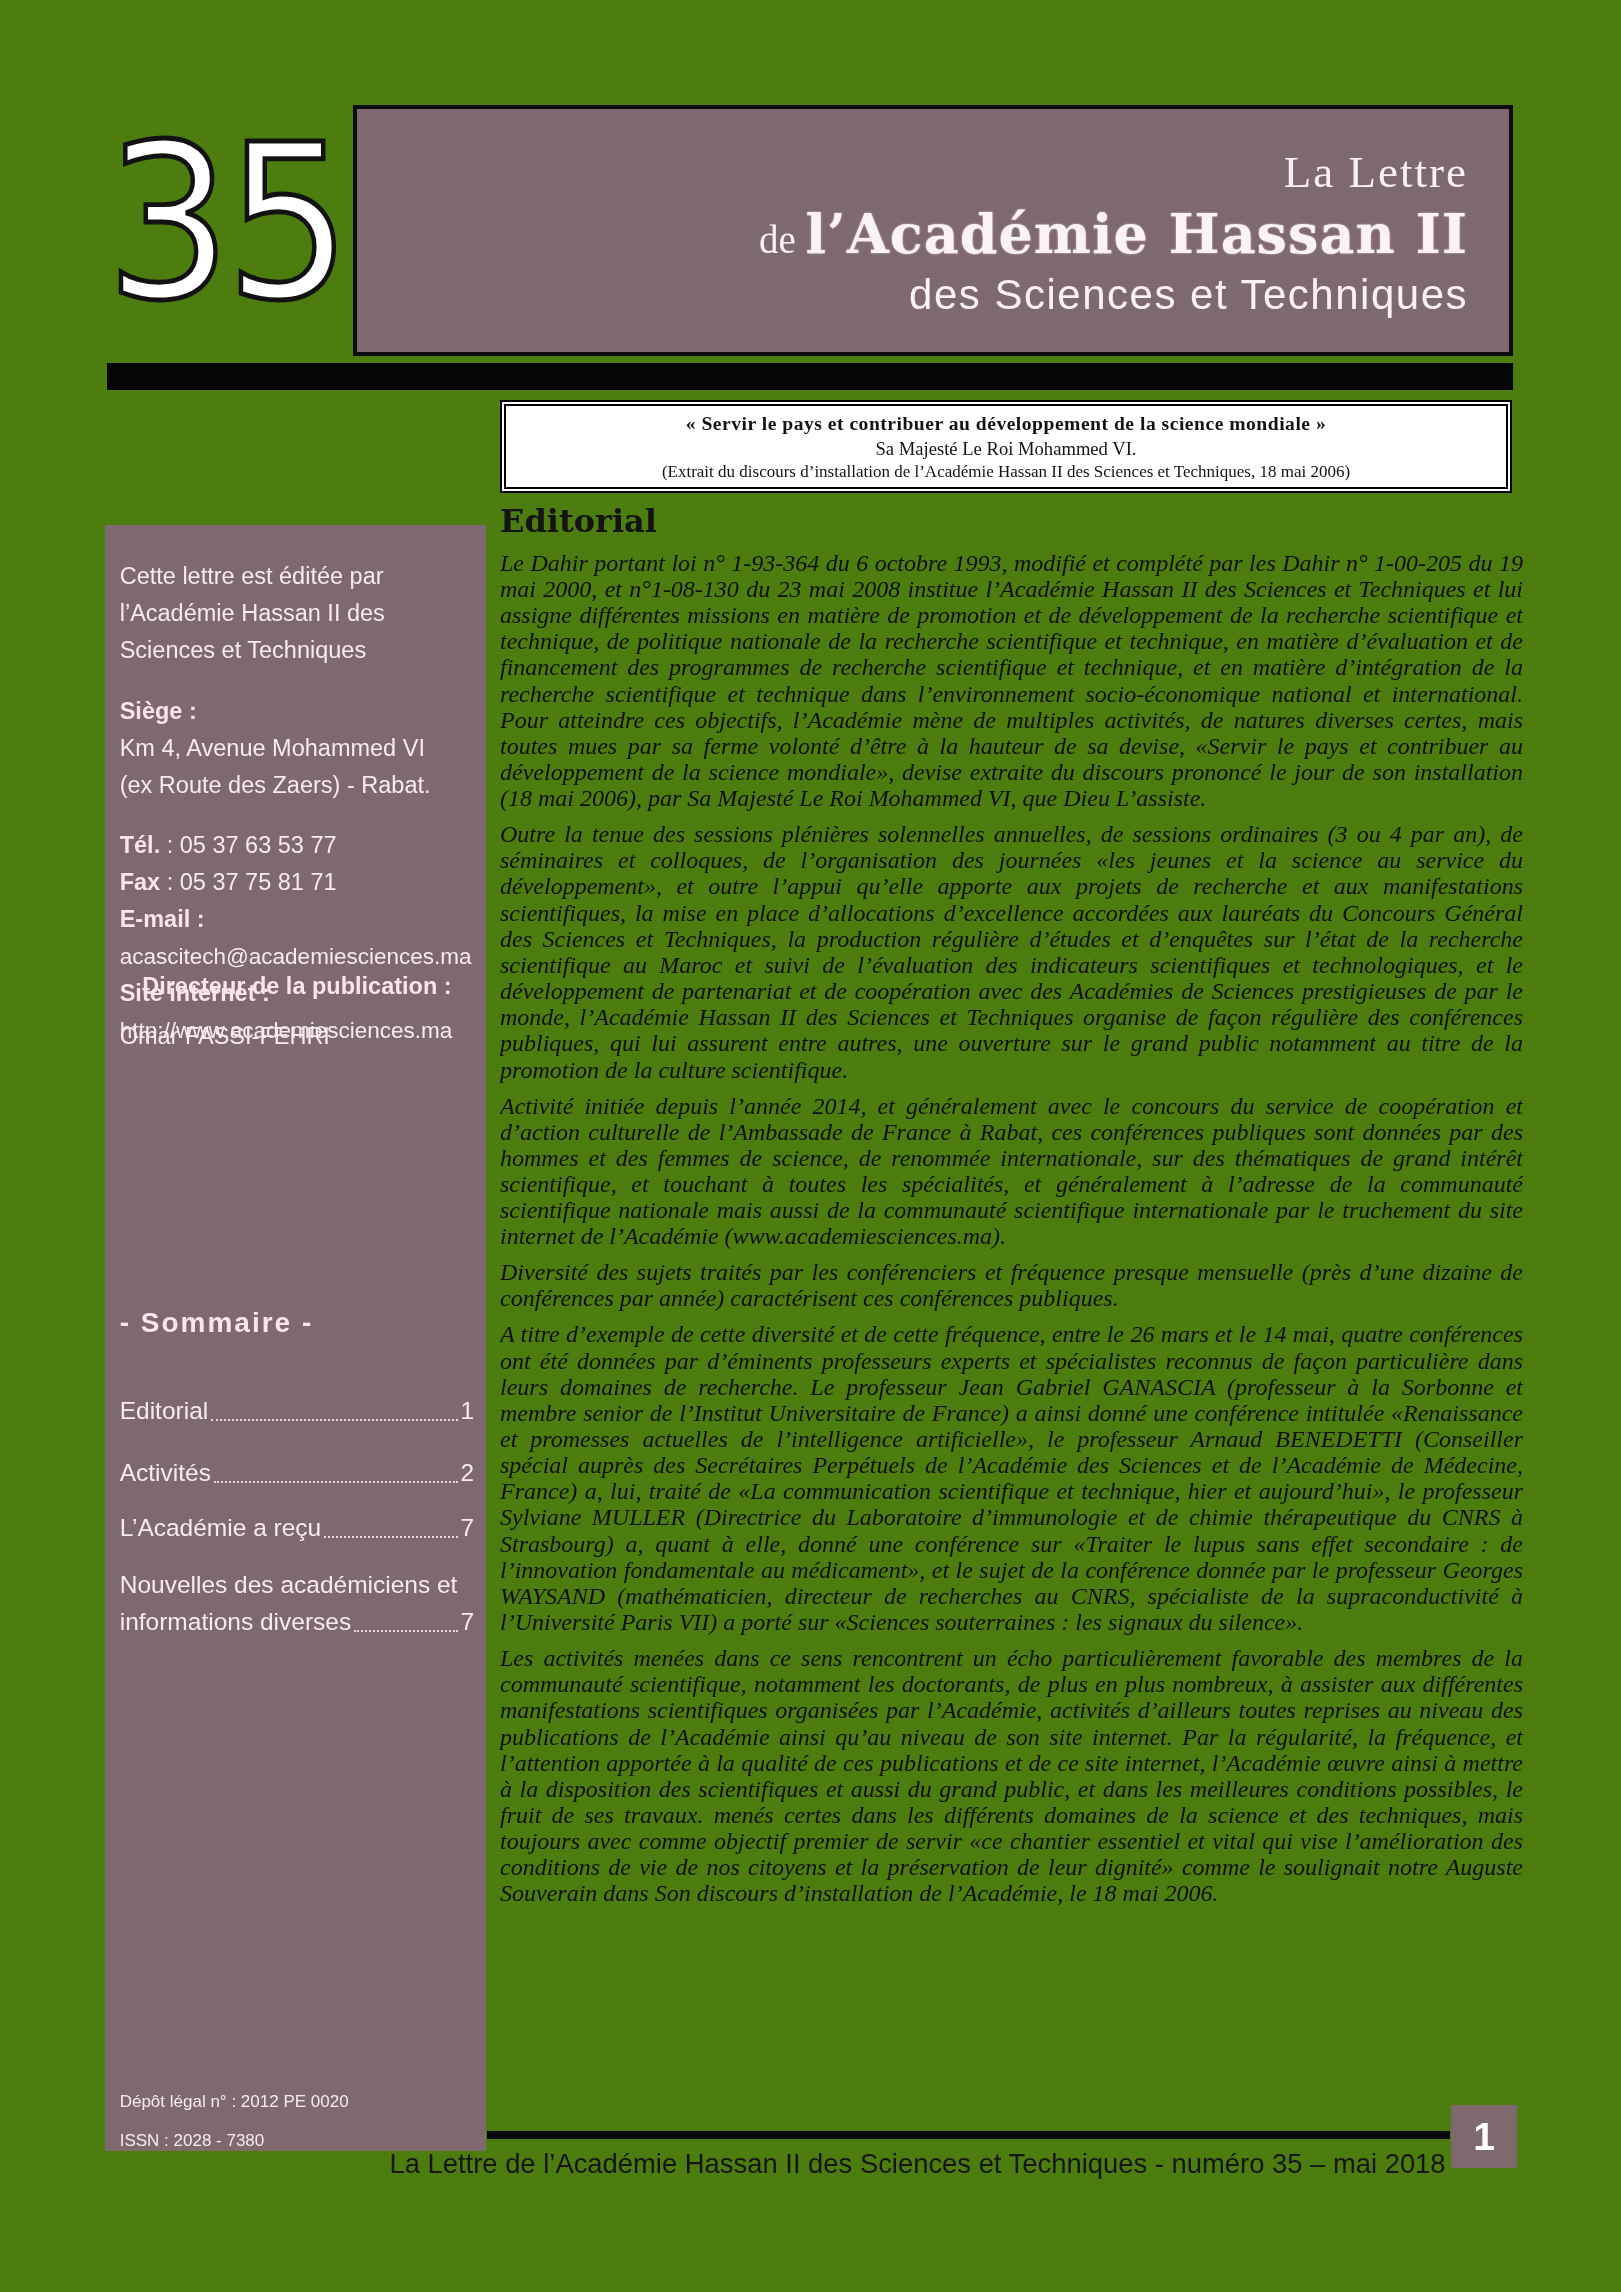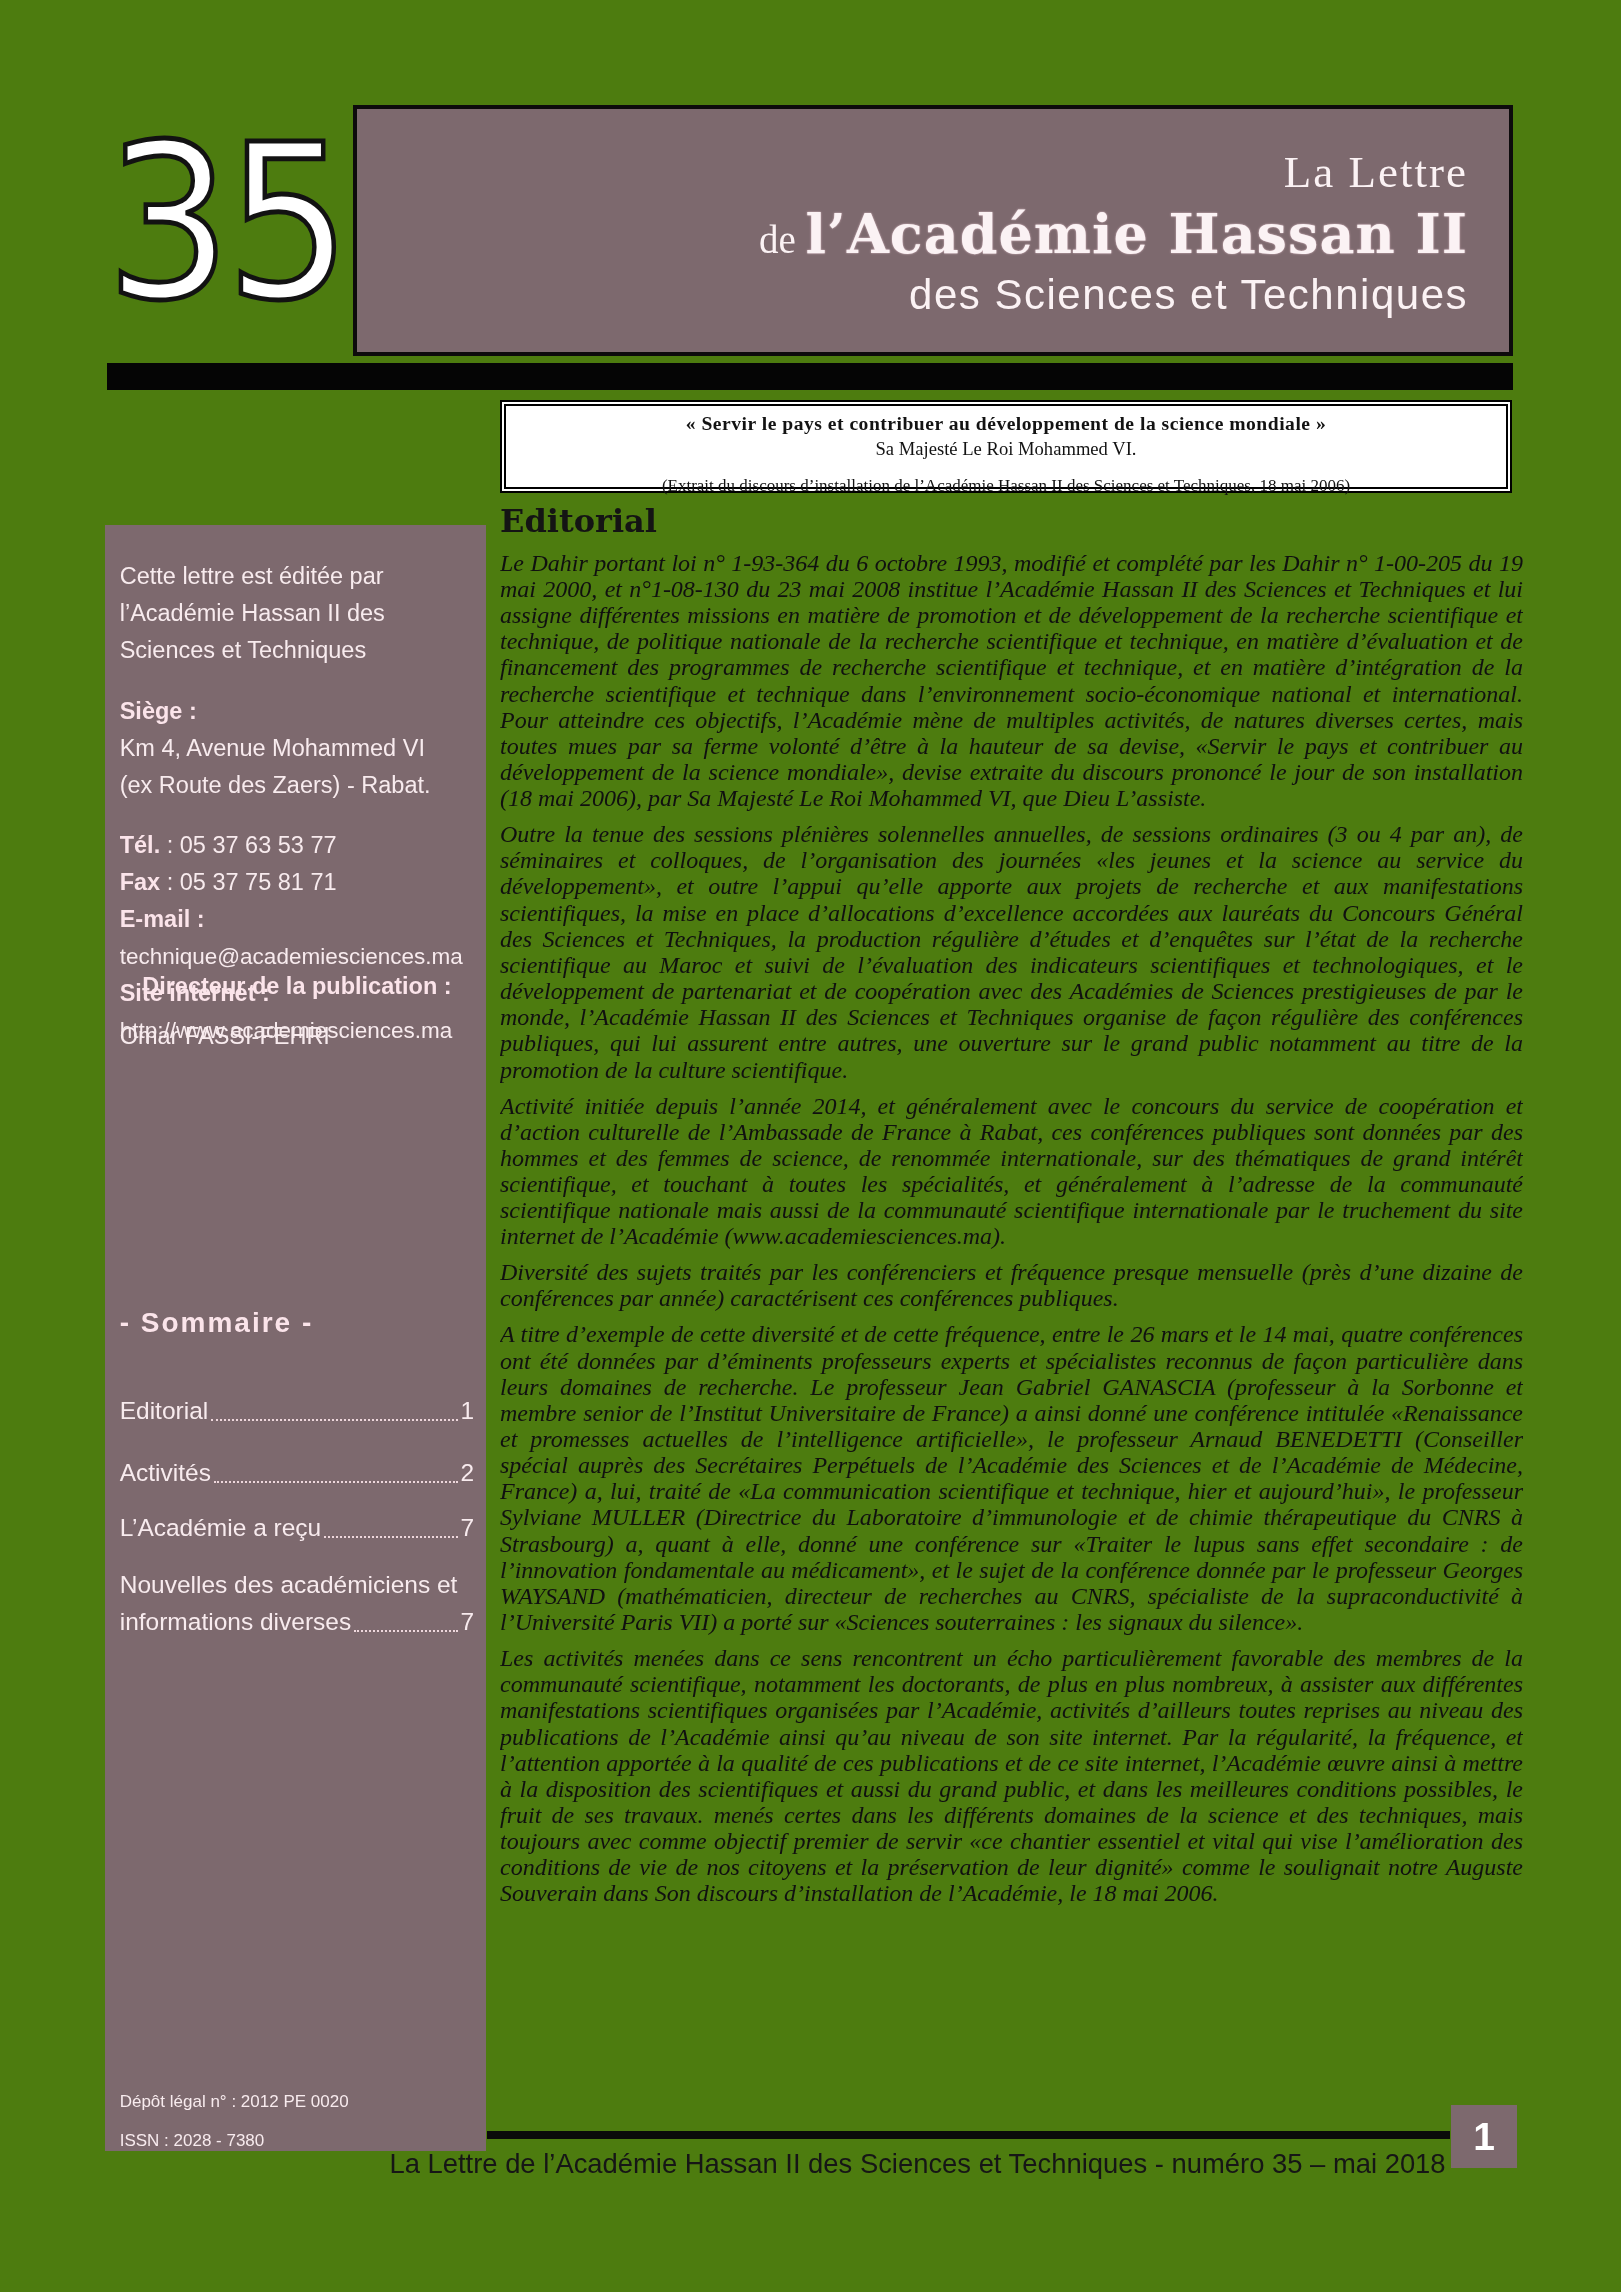--- a/index.html
+++ b/index.html
@@ -17,21 +17,21 @@
   .mh2 .big{font-family:"DejaVu Serif",serif;font-weight:bold;font-size:54px;letter-spacing:1px;
       text-shadow:0 0 2px #e8c9d2;text-align:center;}
   .mh3{margin-top:9.8px;font-family:"Liberation Sans",sans-serif;font-size:42px;letter-spacing:1.5px;}
   .black-bar{position:absolute;left:107px;top:363px;width:1406px;height:26.5px;background:#050505;}
   
   .quote-box{position:absolute;left:500px;top:400px;width:1012px;height:93px;box-sizing:border-box;
       background:#fff;border:6.9px double #000;text-align:center;padding-top:6.9px;color:#131313;
       font-family:"Liberation Serif",serif;}
   .q1{font-size:19.6px;font-weight:bold;letter-spacing:0.5px;}
   .q2{font-size:18.6px;margin-top:2.9px;}
-  .q3{font-size:17px;margin-top:16px;}
+  .q3{font-size:17px;margin-top:2px;}
   
   .sidebar{position:absolute;left:105px;top:525px;width:381px;height:1626px;background:#7d696e;
       color:#f8ebee;font-size:23.5px;line-height:37px;}
   .sb{position:absolute;left:0;width:100%;box-sizing:border-box;padding:0 11.8px 0 14.7px;}
   .sb b{color:#fbe4ea;}
   .sb-contact{top:33px;}
   .sb-gap{height:23.5px;}
   .nowrap{white-space:nowrap;font-size:22.5px;}
   .sb-director{top:443px;text-align:center;font-weight:bold;color:#fbe4ea;}
   .sb-omar{top:493px;text-align:left;}
@@ -76,21 +76,21 @@
     <div class="sb sb-contact">
       <div>Cette lettre est éditée par l’Académie Hassan II des Sciences et Techniques</div>
       <div class="sb-gap"></div>
       <div><b>Siège :</b></div>
       <div>Km 4, Avenue Mohammed VI</div>
       <div>(ex Route des Zaers) - Rabat.</div>
       <div class="sb-gap"></div>
       <div><b>Tél.</b><span> : 05 37 63 53 77</span></div>
       <div><b>Fax</b><span> : 05 37 75 81 71</span></div>
       <div><b>E-mail :</b></div>
-      <div class="nowrap">technique@academiesciences.ma</div>
+      <div class="nowrap">acascitech@academiesciences.ma</div>
       <div><b>Site internet :</b></div>
       <div class="nowrap">http://www.academiesciences.ma</div>
     </div>
 
     <div class="sb sb-director">Directeur de la publication :</div>
     <div class="sb sb-omar">Omar FASSI-FEHRI</div>
 
     <div class="sb sb-sommaire">- Sommaire -</div>
 
     <div id="toc-container">

